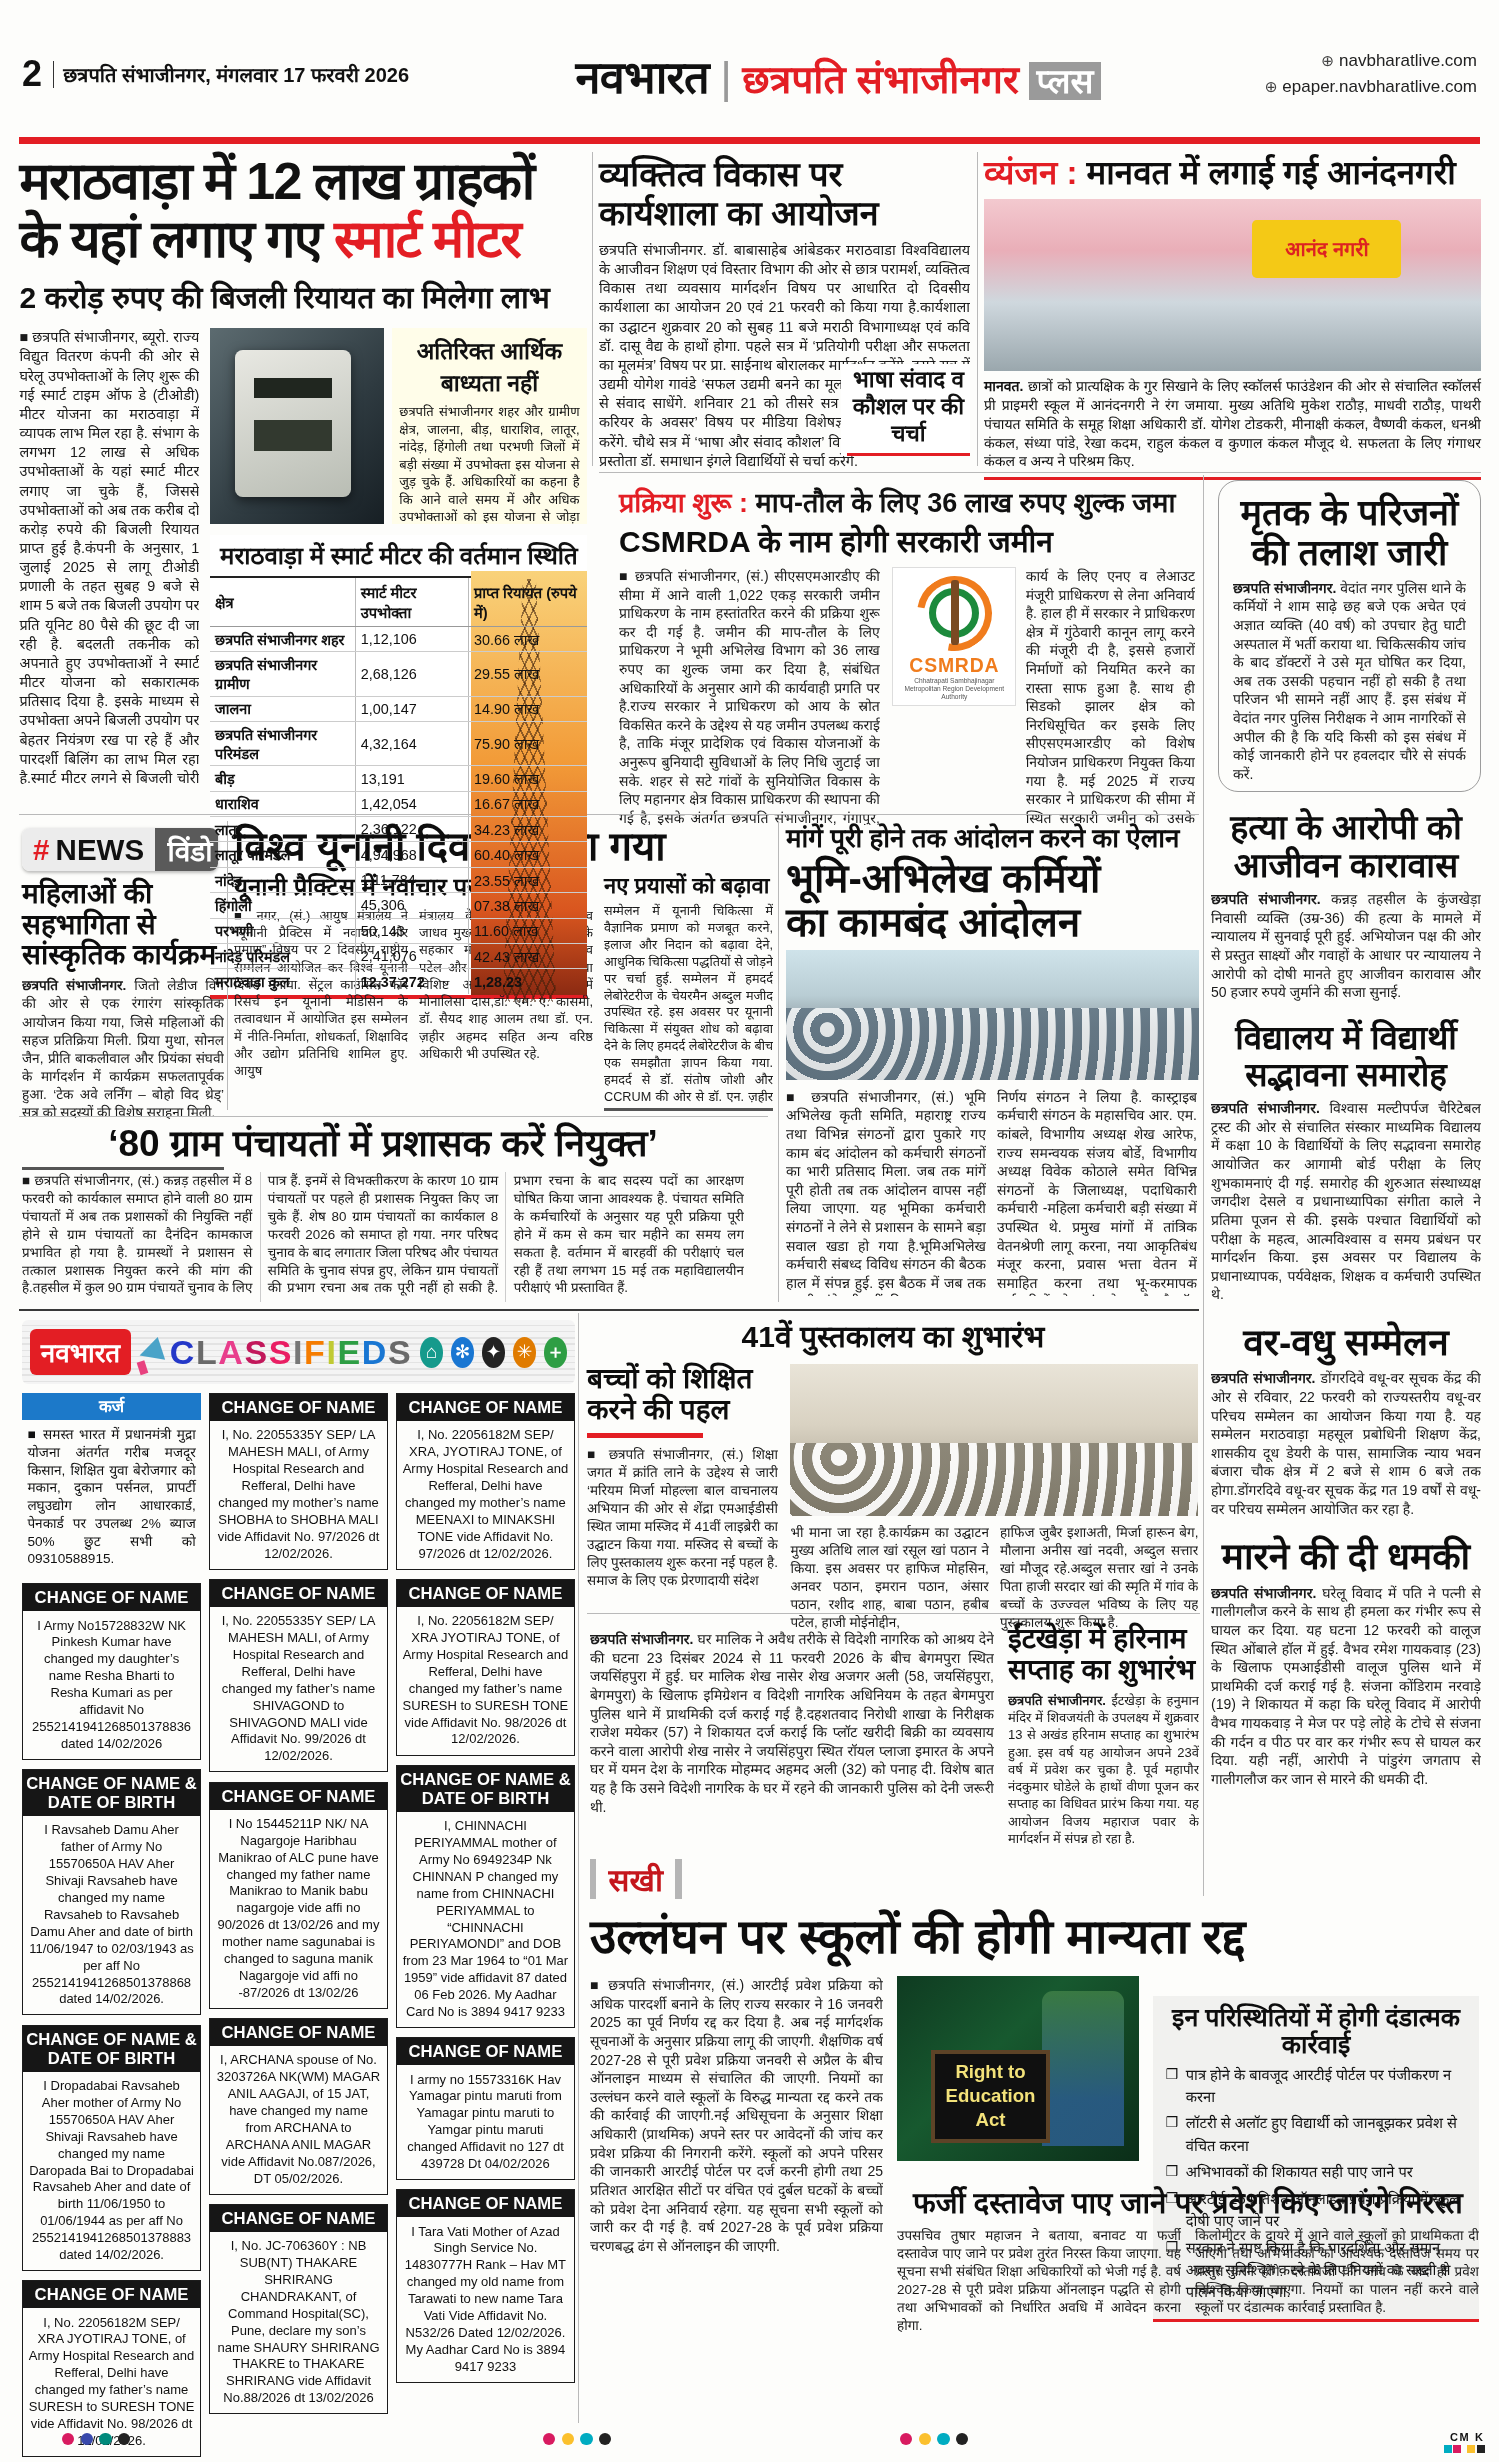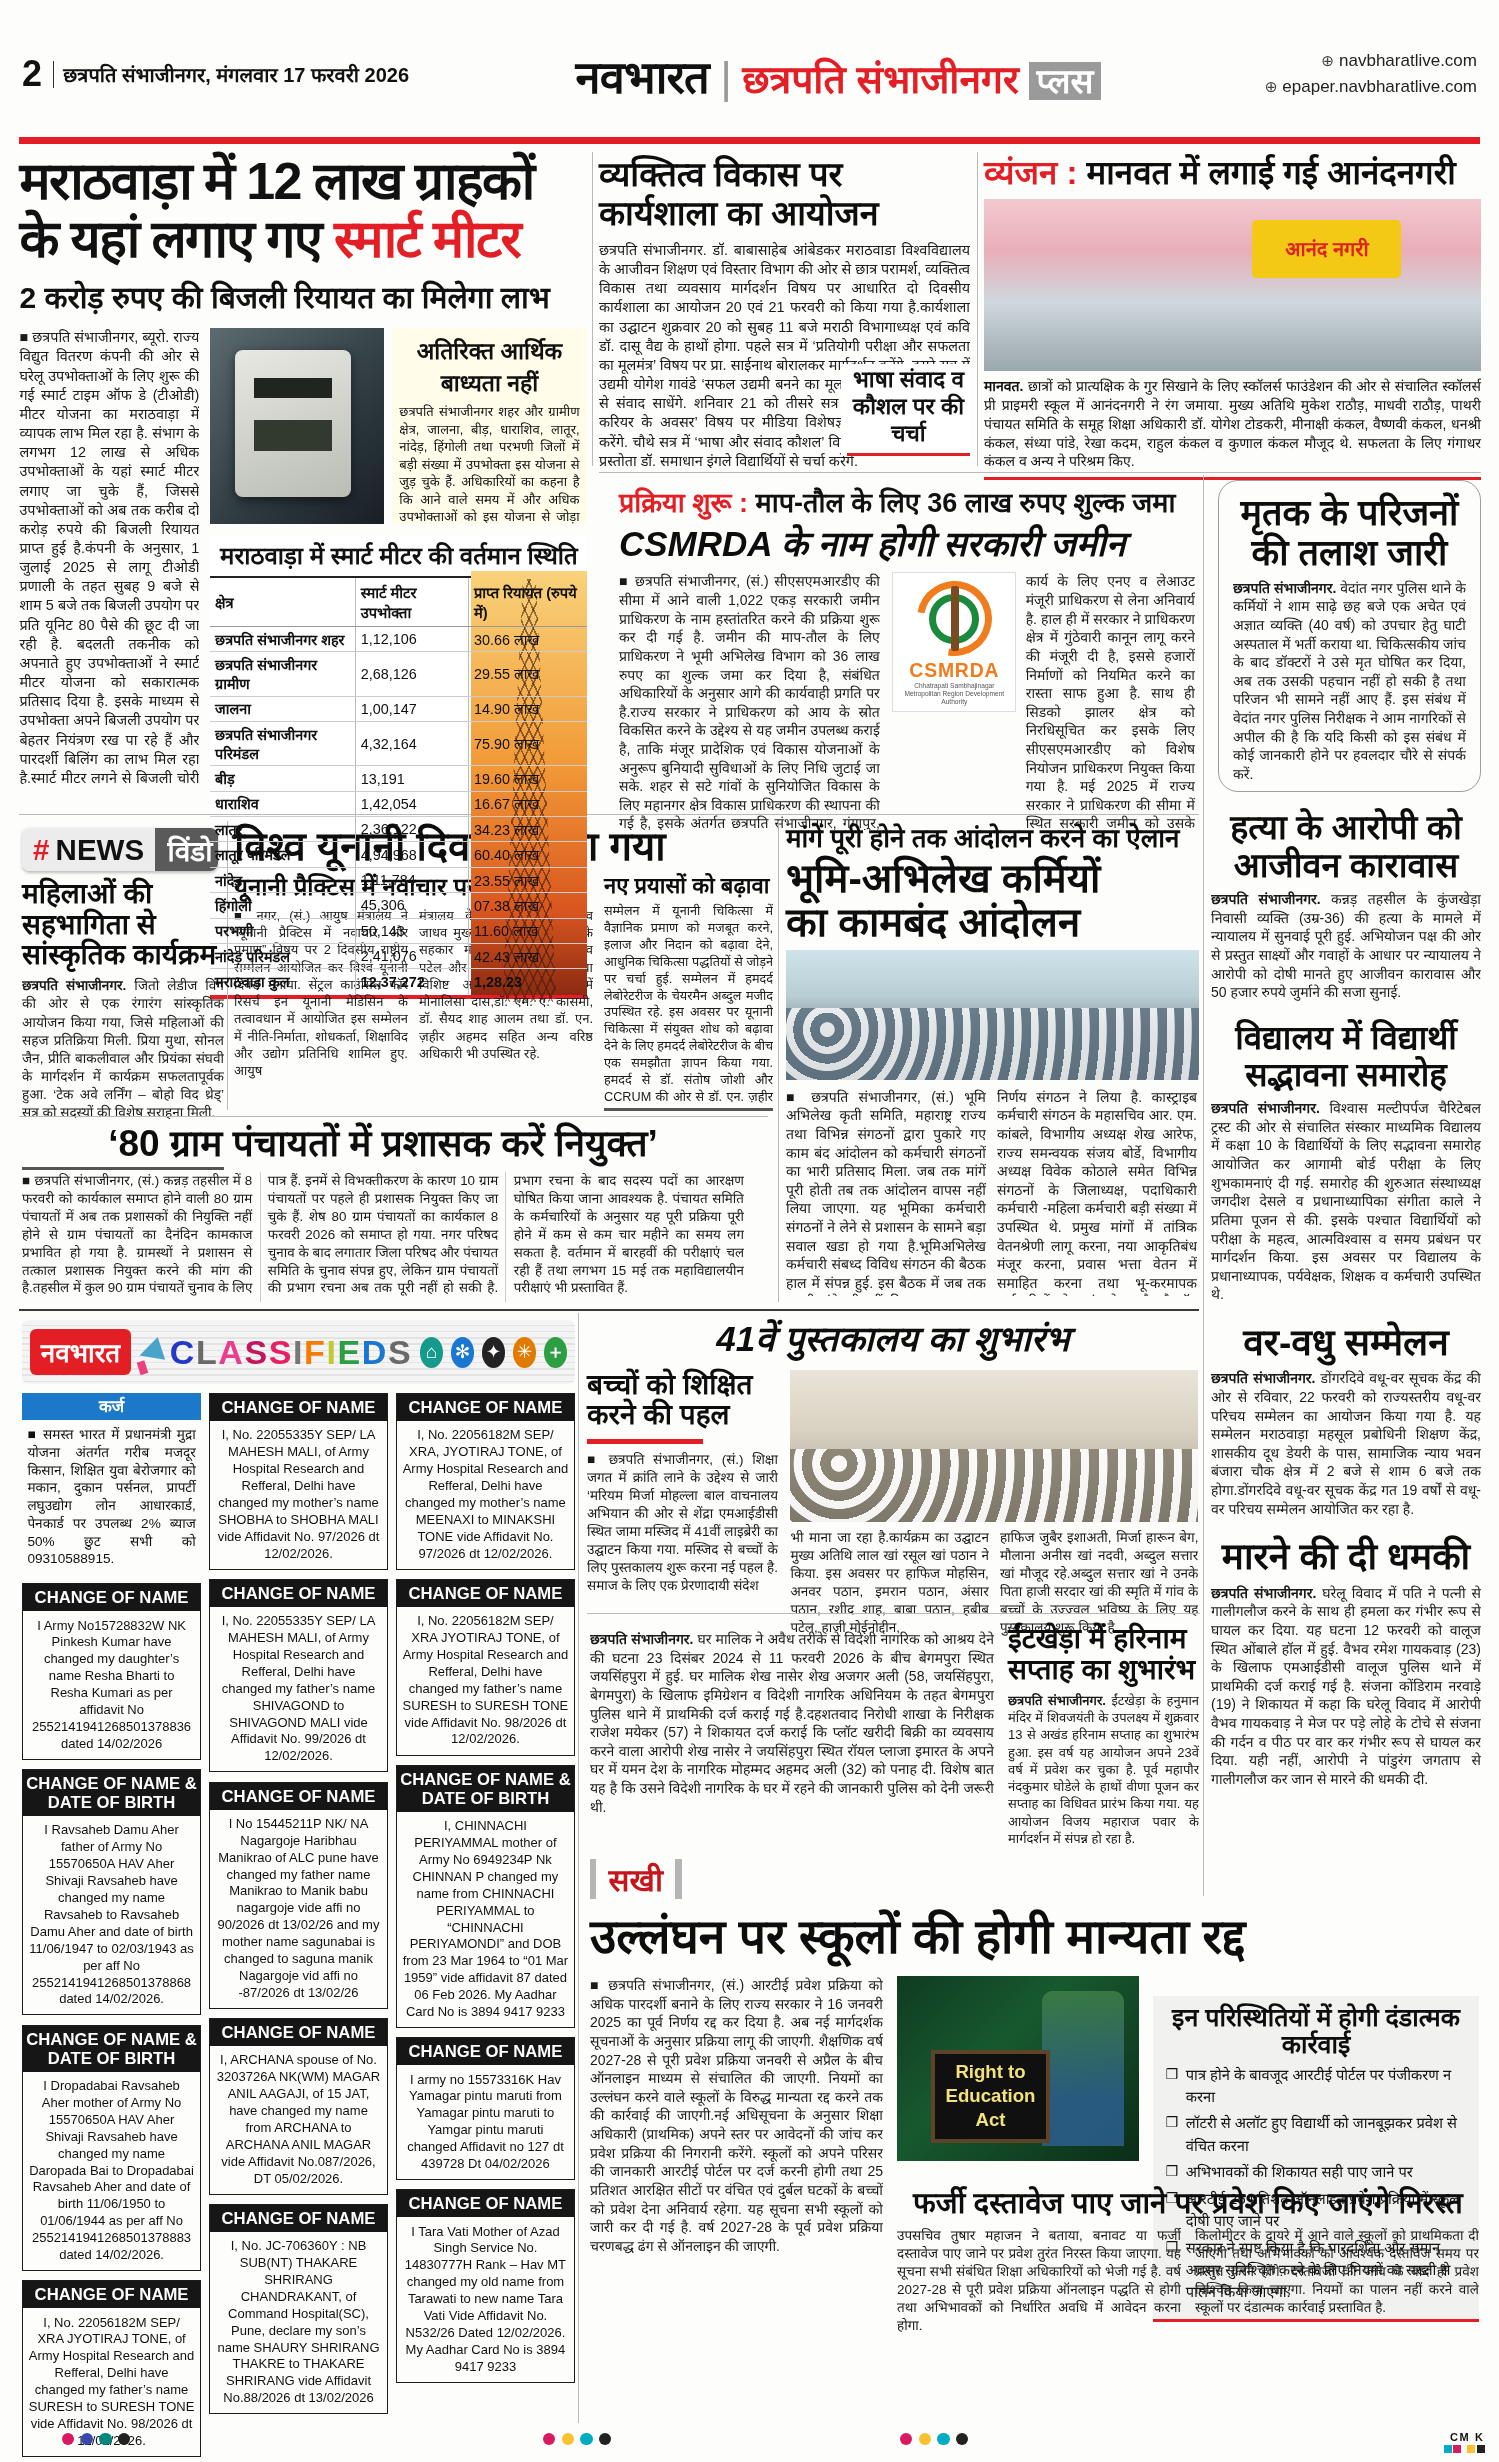--- a/index.html
+++ b/index.html
@@ -45,21 +45,21 @@
   table.smart tr:last-child td{font-weight:bold;border-bottom:none;}
   .tower{position:absolute;right:0;top:36px;bottom:4.7px;width:116px;z-index:1;
     background:linear-gradient(180deg,#f9d27a 0%,#f29b38 45%,#d9561f 80%,#8c2a12 100%);}
   .tower:before{content:"";position:absolute;left:31px;top:7.8px;width:54px;height:100%;
     background:repeating-linear-gradient(65deg,transparent 0 6.2px,rgba(60,30,10,.55) 6.2px 7.8px),
                repeating-linear-gradient(-65deg,transparent 0 6.2px,rgba(60,30,10,.55) 6.2px 7.8px);
     clip-path:polygon(38% 0,62% 0,100% 100%,0 100%);}
   .tbl-red{height:3.9px;background:#e31e24;margin-top:1.6px;}
   
   .h44{font-size:34px;} .h42{font-size:33px;} .h46{font-size:36px;}
-  .h48{font-size:37px;} .h52{font-size:40px;} .h56{font-size:35px;font-style:italic;} .h62{font-size:48px;}
+  .h48{font-size:37px;} .h52{font-size:40px;} .h56{font-size:30px;} .h62{font-size:48px;}
   .pull{border-top:2.3px solid #fff;font-size:22.5px;font-weight:bold;line-height:1.2;text-align:center;}
   .pull .ul{display:block;height:3.1px;background:#e31e24;margin-top:6.2px;}
   .caption{font-size:14px;line-height:1.34;text-align:justify;}
   .cap-lead{font-weight:bold;}
   .photo-group{background:linear-gradient(180deg,#f3c9cf 0%,#e9aeb8 30%,#cfd8de 60%,#9aa7ad 100%);position:relative;overflow:hidden;}
   .banner-y{position:absolute;left:54%;top:12%;width:30%;height:34%;background:#f4c916;border-radius:4.7px;
             display:flex;align-items:center;justify-content:center;font-weight:bold;color:#d22;font-size:20px;text-align:center;}
   .crowd{background:linear-gradient(180deg,#cfe3ea 0%,#b9cdd4 35%,#8d9aa0 60%,#6d7a80 100%);position:relative;overflow:hidden;}
   .crowd:before{content:"";position:absolute;left:0;right:0;bottom:0;height:55%;
      background:repeating-radial-gradient(circle at 10% 30%,rgba(255,255,255,.75) 0 7px,rgba(90,110,125,.8) 7.8px 17px);}

